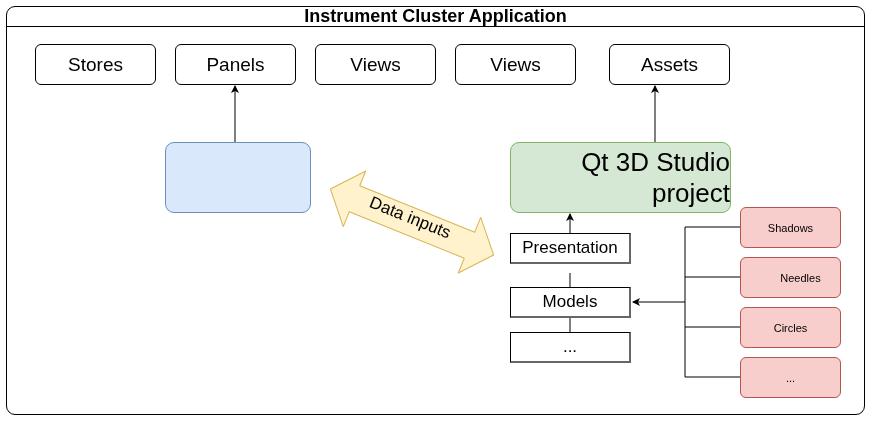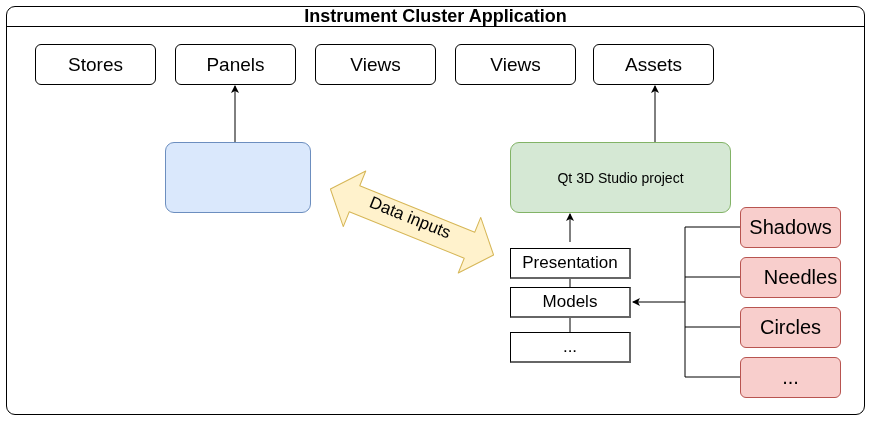--- a/index.html
+++ b/index.html
@@ -10,41 +10,41 @@
                border:1px solid #000; border-radius:9px; }
   .header-line { left:6px; top:26px; width:859px; height:0; border-top:1px solid #000; }
   .title { left:6px; top:6px; width:859px; height:21px; text-align:center;
            font-weight:bold; font-size:18px; line-height:21px; }
   .box { display:flex; align-items:center; justify-content:center; text-align:right; }
   .top-box { top:44px; width:121px; height:41px; border:1px solid #000;
              border-radius:6px; background:#fff; font-size:19px; }
   .blue { left:165px; top:142px; width:146px; height:71px; background:#dae8fc;
           border:1px solid #6c8ebf; border-radius:9px; font-size:17px; line-height:24px; }
   .green { left:510px; top:142px; width:221px; height:71px; background:#d5e8d4;
-           border:1px solid #82b366; border-radius:9px; font-size:14px; }
+           border:1px solid #82b366; border-radius:9px; font-size:26px; }
   .plain { left:510px; width:121px; height:31px; background:#fff;
            border:1px solid #000; border-bottom:2px solid #666; border-right:2px solid #666; font-size:17px; }
   .red { left:740px; width:101px; height:41px; background:#f8cecc;
-         border:1px solid #b85450; border-radius:6px; font-size:20px; }
+         border:1px solid #b85450; border-radius:6px; font-size:11px; }
   svg.overlay { position:absolute; left:0; top:0; }
   .arrow-label { position:absolute; left:360px; top:208px; width:100px; text-align:center;
                  font-size:17px; transform:rotate(22deg); transform-origin:center; }
 </style>
 </head>
 <body>
 
 <div class="abs container"></div>
 <div class="abs header-line"></div>
 <div class="abs title">Instrument Cluster Application</div>
 
 <div class="abs box top-box" style="left:35px;">Stores</div>
 <div class="abs box top-box" style="left:175px;">Panels</div>
 <div class="abs box top-box" style="left:315px;">Views</div>
 <div class="abs box top-box" style="left:455px;">Views</div>
-<div class="abs box top-box" style="left:593px;">Assets</div>
+<div class="abs box top-box" style="left:609px;">Assets</div>
 
 <svg class="overlay" width="871" height="421">
   <defs>
     <marker id="ah" markerWidth="8" markerHeight="8" refX="7" refY="4" orient="auto" markerUnits="userSpaceOnUse">
       <path d="M0,0 L8,4 L0,8 L2,4 Z" fill="#000"></path>
     </marker>
   </defs>
   <line x1="235" y1="142" x2="235" y2="86" stroke="#000" stroke-width="1" marker-end="url(#ah)"></line>
   <line x1="655" y1="142" x2="655" y2="86" stroke="#000" stroke-width="1" marker-end="url(#ah)"></line>
   <line x1="570" y1="242" x2="570" y2="214" stroke="#000" stroke-width="1" marker-end="url(#ah)"></line>
@@ -63,20 +63,20 @@
 </svg>
 <div class="arrow-label">Data inputs</div>
 
 <div class="abs box blue">
   <div>
   </div>
 </div>
 
 <div class="abs box green">Qt 3D Studio project</div>
 
-<div class="abs box plain" style="top:248px;">Presentation</div>
+<div class="abs box plain" style="top:233px;">Presentation</div>
 <div class="abs box plain" style="top:287px;">Models</div>
 <div class="abs box plain" style="top:332px;">...</div>
 
 <div class="abs box red" style="top:207px;">Shadows</div>
 <div class="abs box red" style="top:257px;padding-left:20px;">Needles</div>
 <div class="abs box red" style="top:307px;">Circles</div>
 <div class="abs box red" style="top:357px;">...</div>
 
 </body></html>

